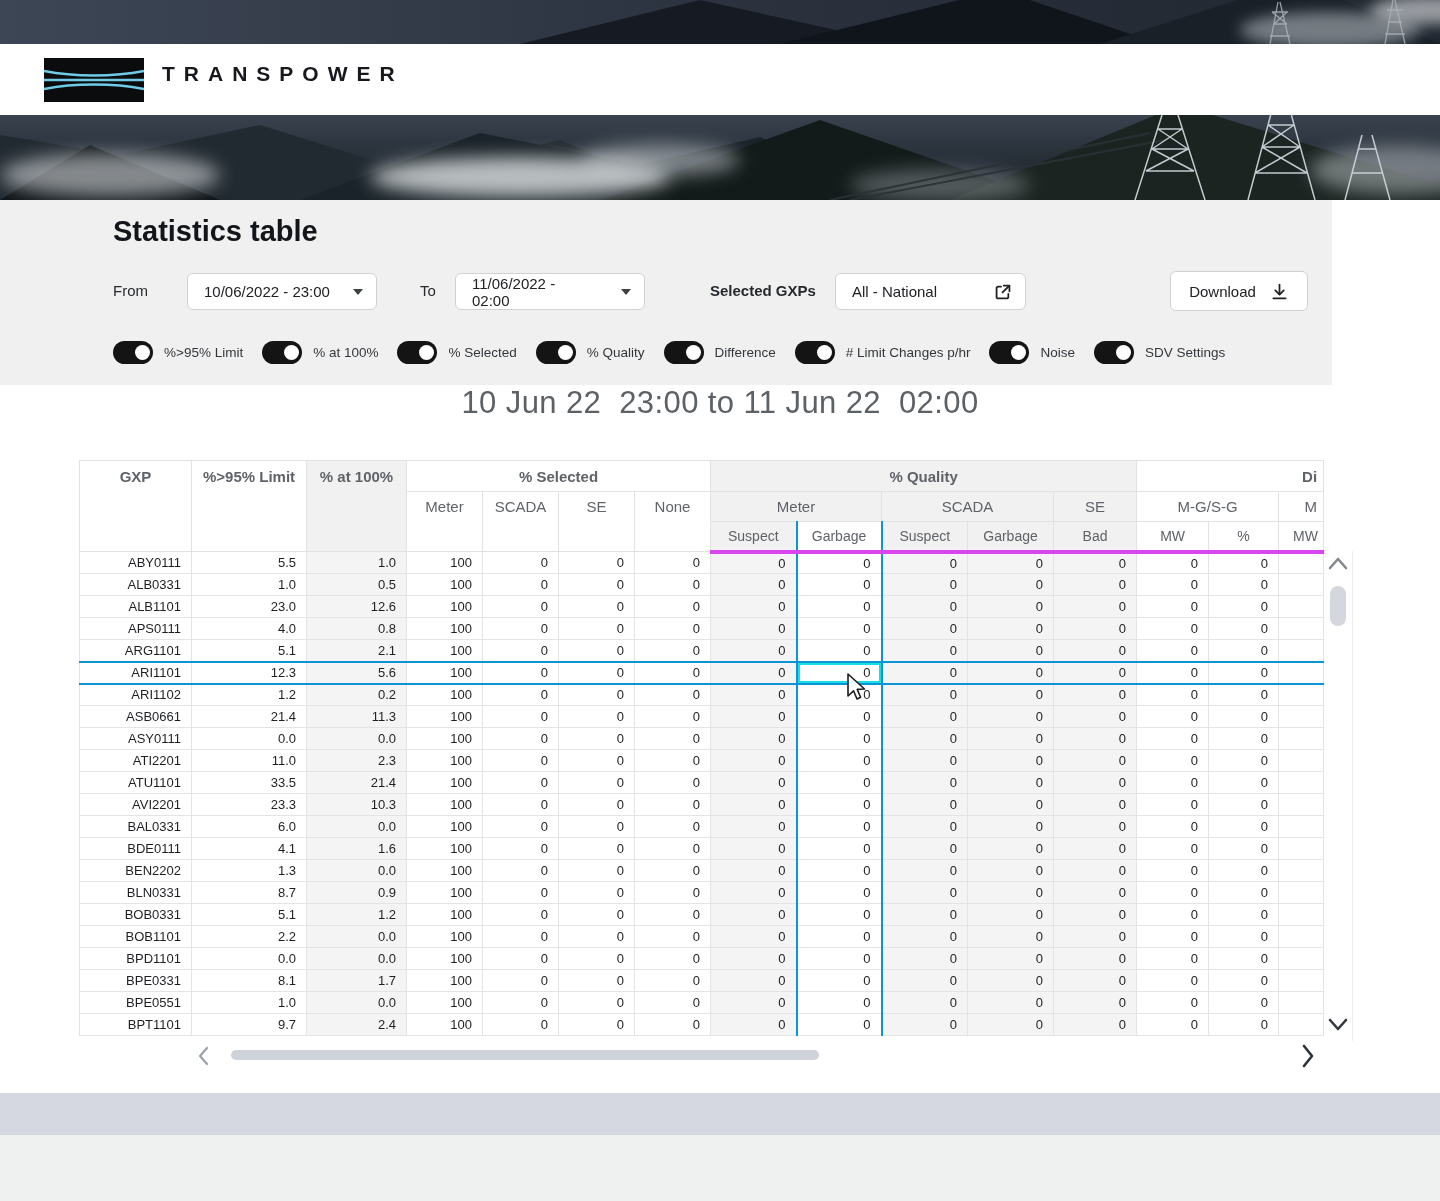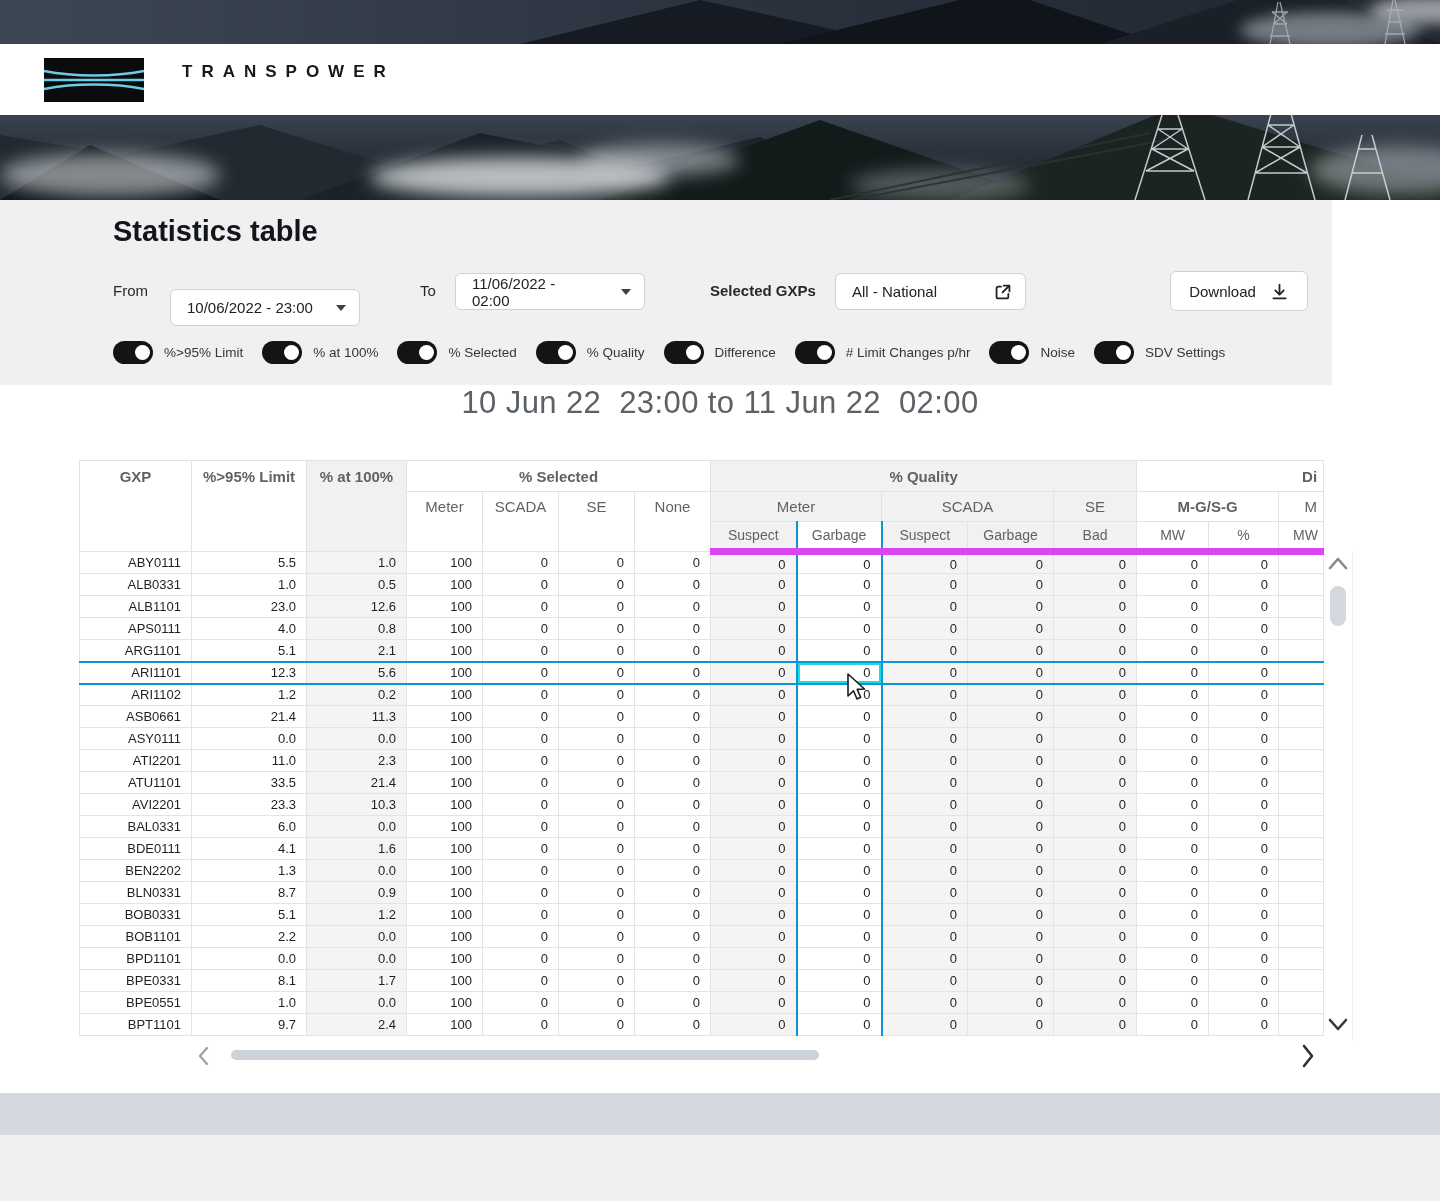--- a/index.html
+++ b/index.html
@@ -7,22 +7,22 @@
   body { font-family:"Liberation Sans", sans-serif; background:#ffffff; color:#202124; }
   .page { position:relative; width:1440px; height:1201px; overflow:hidden; background:#fff; }
 
   
   .band-top { position:absolute; left:0; top:0; width:1440px; height:44px; overflow:hidden; }
   .logo-bar { position:absolute; left:0; top:44px; width:1440px; height:71px; background:#fff; }
   .band-hero { position:absolute; left:0; top:115px; width:1440px; height:85px; overflow:hidden; }
   .band-top svg, .band-hero svg { display:block; }
 
   .logo-box { position:absolute; left:44px; top:14px; width:100px; height:44px; }
-  .brand-text { position:absolute; left:162px; top:18px; font-size:17px; font-weight:700;
-                letter-spacing:9px; color:#16181c;margin-left:20px; }
+  .brand-text { position:absolute; left:162px; top:18px; font-size:21px; font-weight:700;
+                letter-spacing:9px; color:#16181c; }
 
   
   .controls { position:absolute; left:0; top:200px; width:1332px; height:185px; background:#eff0ef;padding-left:21px; }
   .page-heading { position:absolute; left:113px; top:15px; font-size:29px; font-weight:600; color:#121519; }
   .ctl-label { position:absolute; top:73px; height:36px; line-height:36px; font-size:15px; color:#26292d; }
   .ctl-label.bold { font-weight:700; }
   .btn { position:absolute; top:73px; height:37px; background:#fff; border:1px solid #cfd1d4;
          border-radius:6px; display:flex; align-items:center; font-size:15px; color:#202124; cursor:default; }
   .select-btn { justify-content:space-between; padding:0 13px 0 16px; }
   .caret { width:0; height:0; border-left:5px solid transparent; border-right:5px solid transparent;
@@ -52,21 +52,21 @@
   th { border:1px solid #e2e2e2; color:#5f6368; font-weight:700; font-size:15px; background:#fff;
        text-align:center; vertical-align:middle; overflow:hidden; white-space:nowrap; }
   thead tr.r1 th { height:31px; }
   thead tr.r2 th { height:30px; }
   thead tr.r3 th { height:30px; font-weight:400; font-size:14px; }
   th.span-top { vertical-align:top; padding-top:7px; }
   th.sub2 { vertical-align:top; padding-top:6px; font-weight:400; }
   th.shade-h { background:#f1f1f1; }
   th.cut-right { text-align:right; padding-right:6px; }
   th.cut-left { text-align:left; padding-left:14px; }
-  thead tr.r3 th, thead tr.r3 th.sel-col-h { border-bottom:7px solid #d946ef; }
+  thead tr.r3 th, thead tr.r3 th.sel-col-h { border-bottom:4px solid #d946ef; }
   th.sel-col-h { background:#fff; border-left:2px solid #0d94d2; border-right:2px solid #0d94d2; }
 
   td { border:1px solid #e4e4e4; height:22px; font-size:13px; color:#1d1f22; text-align:right;
        padding:0 10px; background:#fff; overflow:hidden; white-space:nowrap; }
   td.c-gxp { text-align:right; }
   td.shade { background:#f4f4f4; }
   td.sel-col { background:#fff; border-left:2px solid #0d94d2; border-right:2px solid #0d94d2; }
   tr.sel-row td { border-top:2px solid #0d94d2; border-bottom:2px solid #0d94d2; }
   td.sel-cell { box-shadow:inset 0 0 0 2px #19dde4; }
 
@@ -157,21 +157,21 @@
         <path d="M1248 85 L1272 -5 M1315 85 L1290 -5 M1268 10 L1294 10 M1262 32 L1300 32 M1255 58 L1307 58 M1268 10 L1300 32 M1294 10 L1262 32 M1262 32 L1307 58 M1300 32 L1255 58"></path>
         <path d="M1345 85 L1362 20 M1390 85 L1372 20 M1358 34 L1376 34 M1352 58 L1383 58"></path>
       </g>
     </svg>
   </div>
 
   <div class="controls">
     <div class="page-heading">Statistics table</div>
 
     <div class="ctl-label" style="left:113px;">From</div>
-    <div class="btn select-btn" style="left:170px; width:190px;margin-top:16px;">
+    <div class="btn select-btn" style="left:187px; width:190px;">
       <span>10/06/2022 - 23:00</span>
       <span class="caret"></span>
     </div>
 
     <div class="ctl-label" style="left:420px;">To</div>
     <div class="btn select-btn" style="left:455px; width:190px;gap:15px;">
       <span>11/06/2022 - 02:00</span>
       <span class="caret"></span>
     </div>
 
@@ -283,21 +283,21 @@
           <th colspan="3" class="cut-right">Di</th>
         </tr>
         <tr class="r2">
           <th rowspan="2" class="sub2">Meter</th>
           <th rowspan="2" class="sub2">SCADA</th>
           <th rowspan="2" class="sub2">SE</th>
           <th rowspan="2" class="sub2">None</th>
           <th colspan="2" class="shade-h" style="font-weight:400;">Meter</th>
           <th colspan="2" class="shade-h" style="font-weight:400;">SCADA</th>
           <th class="shade-h" style="font-weight:400;">SE</th>
-          <th colspan="2" style="font-weight:700;">M-G/S-G</th>
+          <th colspan="2" style="font-weight:400;">M-G/S-G</th>
           <th class="cut-right" style="font-weight:400;">M</th>
         </tr>
         <tr class="r3">
           <th class="shade-h">Suspect</th>
           <th class="sel-col-h">Garbage</th>
           <th class="shade-h">Suspect</th>
           <th class="shade-h">Garbage</th>
           <th class="shade-h">Bad</th>
           <th>MW</th>
           <th>%</th>

